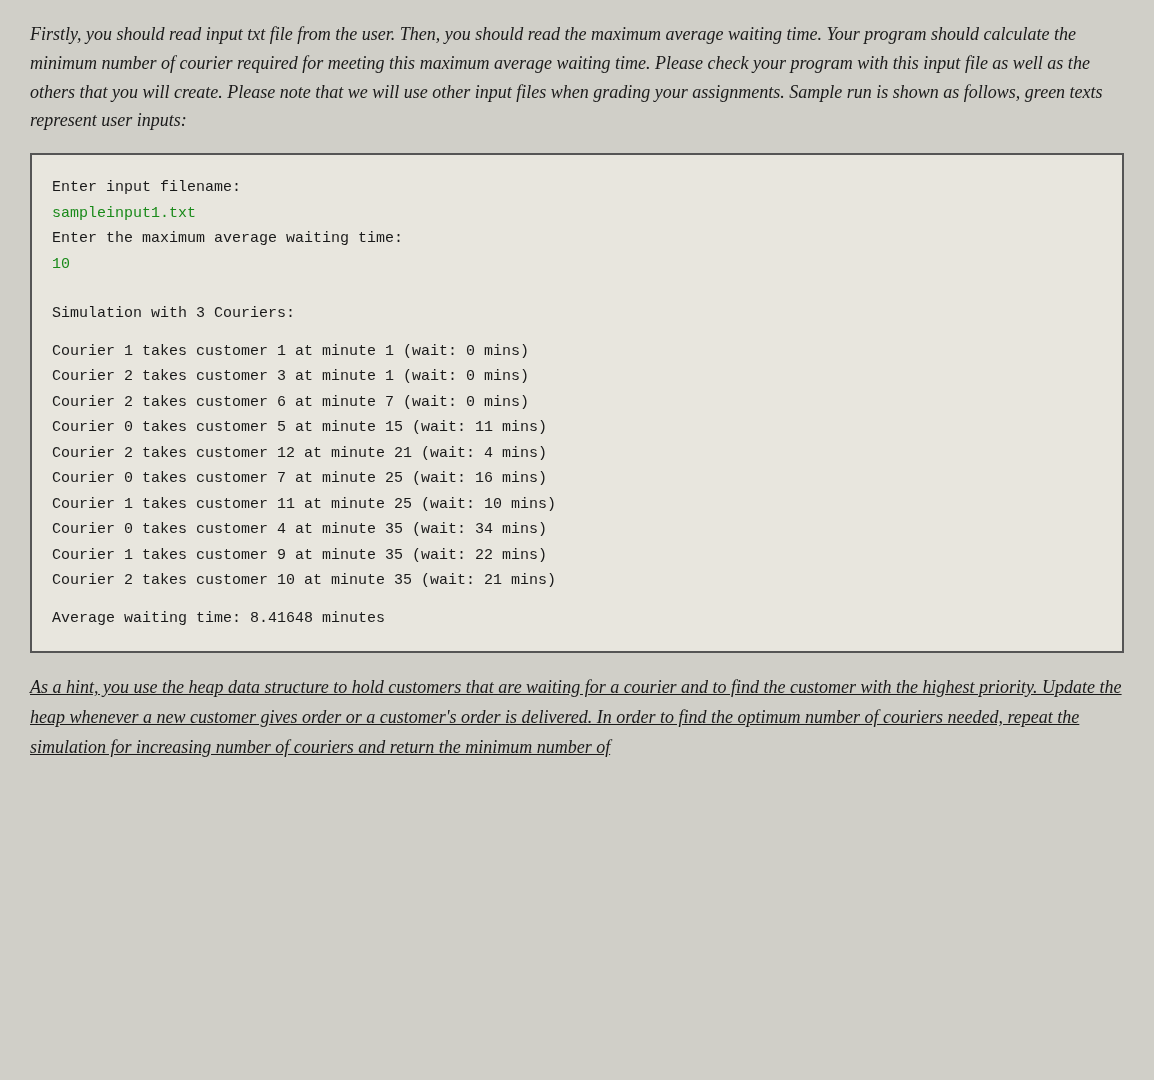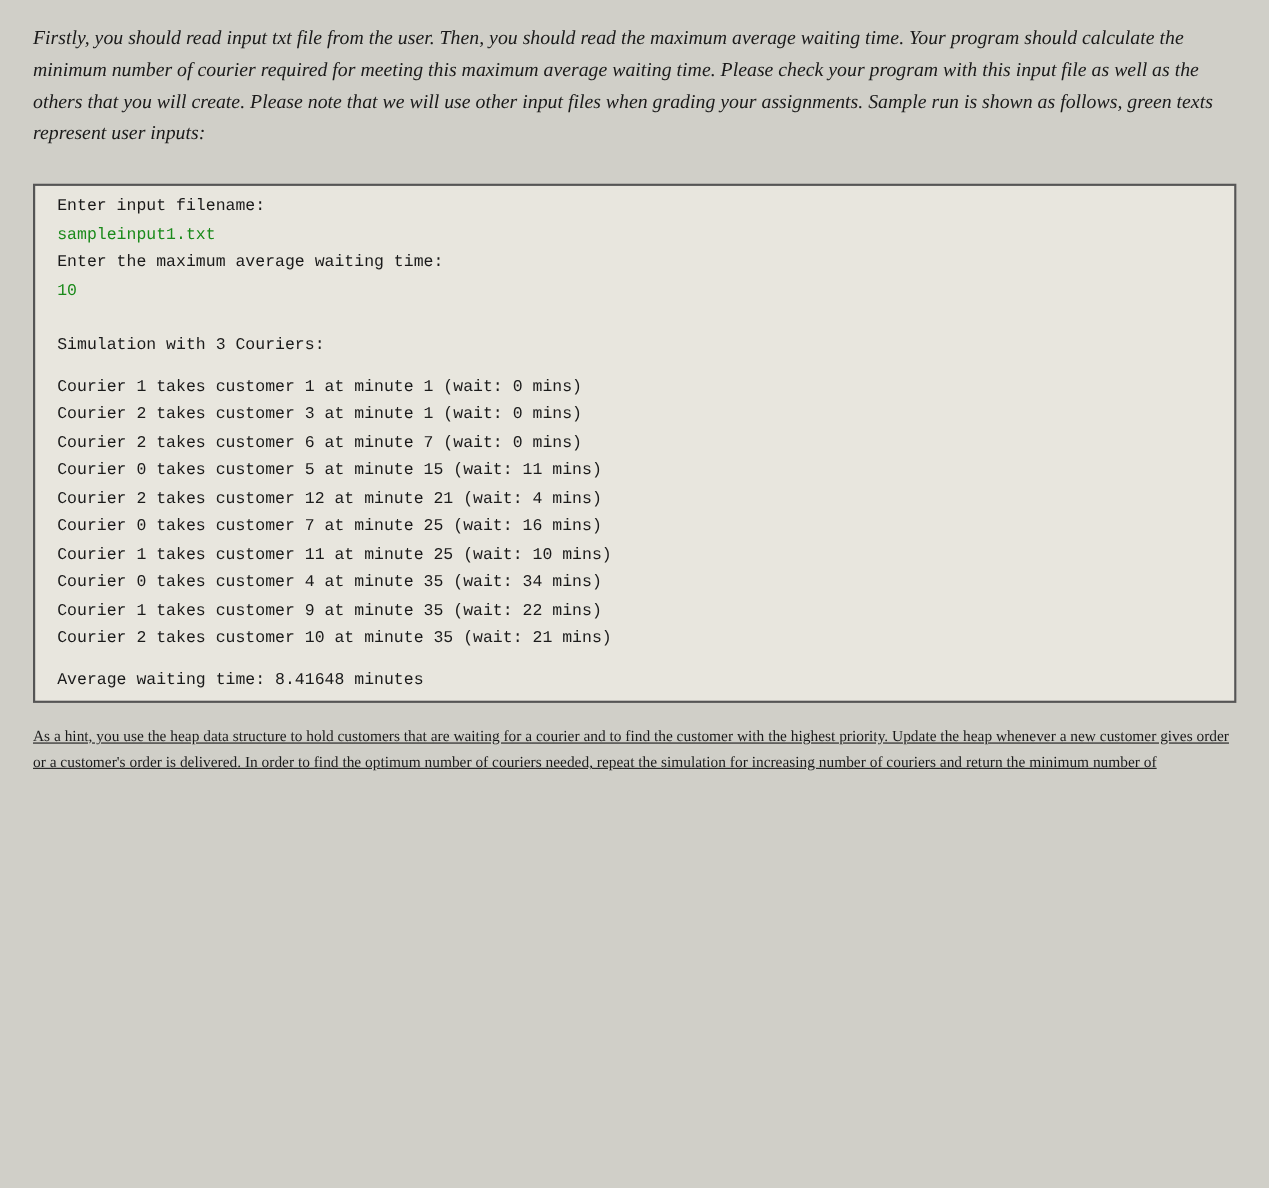--- a/index.html
+++ b/index.html
@@ -14,49 +14,50 @@
       background-color: #d0cfc8;
       font-family: Georgia, 'Times New Roman', serif;
       font-size: 18px;
       color: #1a1a1a;
       padding: 20px 30px;
     }
 
     .intro-text {
       font-size: 18px;
       line-height: 1.6;
-      margin-bottom: 32px;
+      margin-bottom: 18px;
       font-style: italic;
     }
 
     .terminal-box {
       border: 2px solid #555;
       background-color: #e8e6de;
-      padding: 6px 20px;
+      padding: 20px 20px;
       margin-bottom: 20px;
       font-family: 'Courier New', Courier, monospace;
       font-size: 15px;
       line-height: 1.7;
     }
 
     .terminal-line {
       color: #1a1a1a;
     }
 
     .terminal-input-green {
       color: #1a8a1a;
     }
 
     .terminal-blank {
       height: 12px;
     }
 
     .hint-text {
-      font-size: 14px;
+      font-size: 18px;
       line-height: 1.65;
+      font-style: italic;
       text-decoration: underline;
     }
   </style>
 </head>
 <body>
 
 <p class="intro-text">Firstly, you should read input txt file from the user. Then, you should read the maximum average waiting time. Your program should calculate the minimum number of courier required for meeting this maximum average waiting time. Please check your program with this input file as well as the others that you will create. Please note that we will use other input files when grading your assignments. Sample run is shown as follows, green texts represent user inputs:</p>
 
 <div class="terminal-box">
   <div class="terminal-line">Enter input filename:</div>

